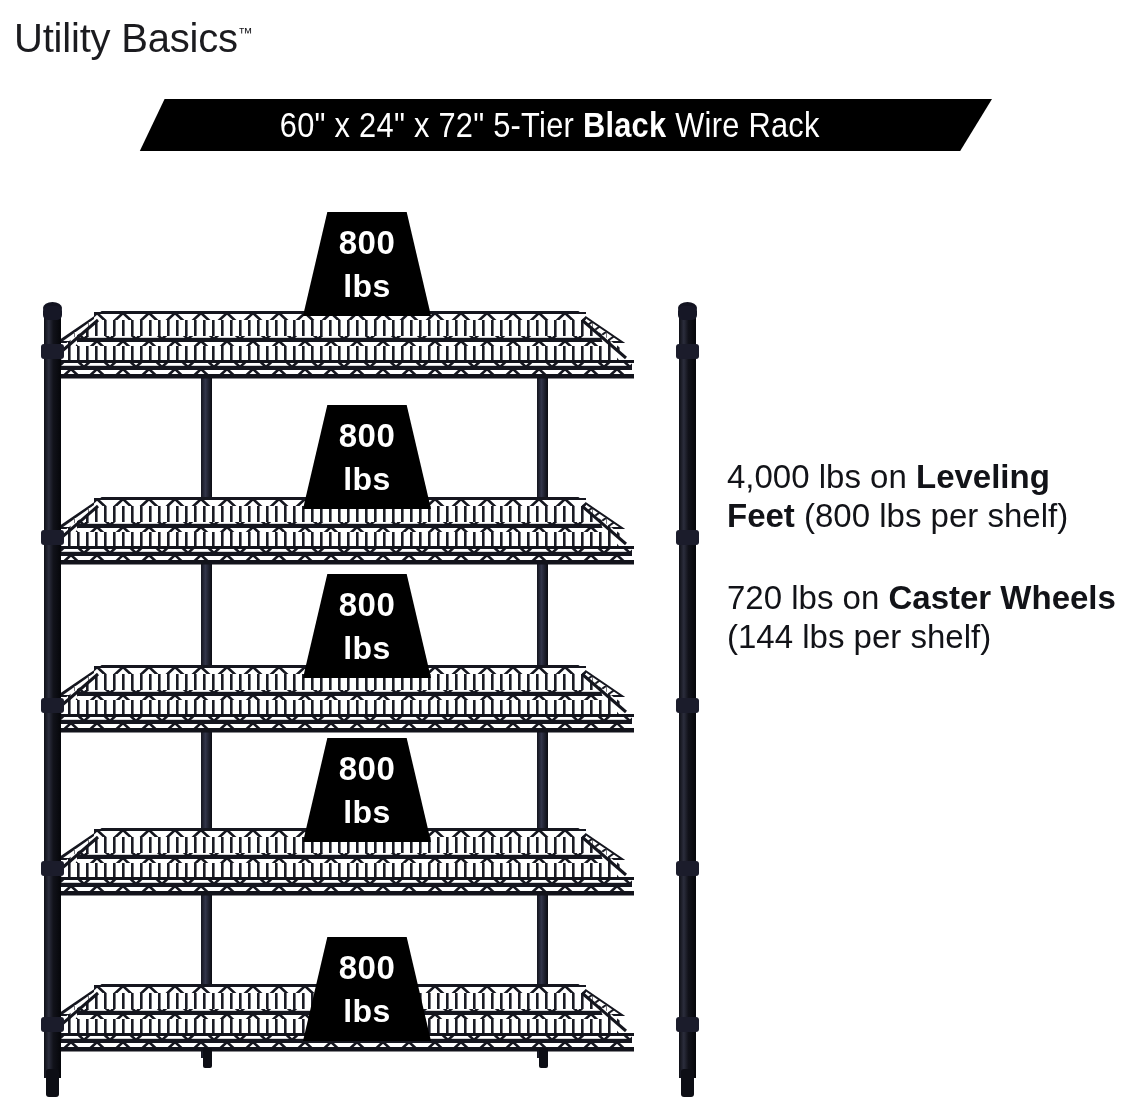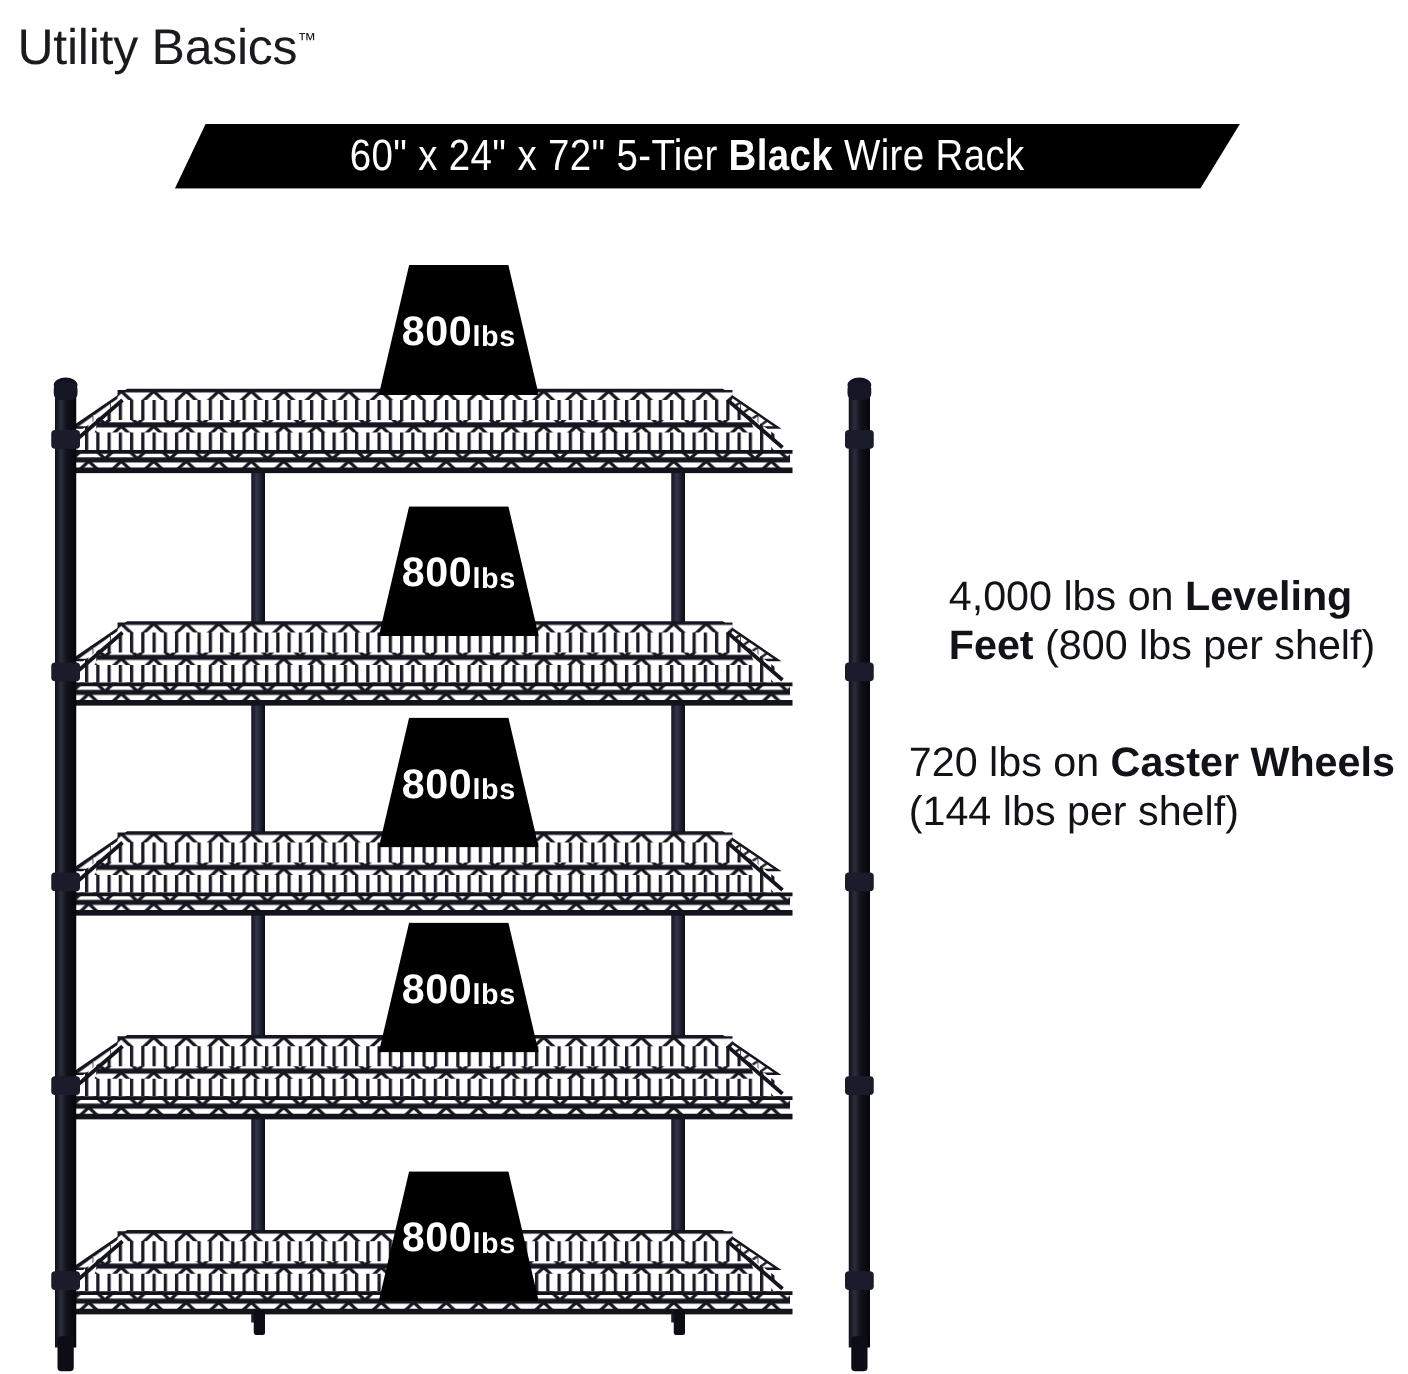--- a/index.html
+++ b/index.html
@@ -52,46 +52,46 @@
   }
   #capacity-heading{
     font-size:33px; line-height:1.17; font-weight:400;
     color:#121318; margin:0;
   }
   .capacity-para{
     font-size:33px; line-height:1.17; font-weight:400;
     color:#121318; margin:0;
   }
   .capacity-para b{ font-weight:700; }
-  #capacity-leveling{ margin-top:40px;margin-left:32px; }
-  #capacity-caster{ margin-top:56px; }
+  #capacity-leveling{ margin-top:40px; }
+  #capacity-caster{ margin-top:44px; }
 
   
   #rack{
     position:absolute; left:18px; top:286px;
     width:704px; height:813px;
   }
   #rack svg{ display:block; width:100%; height:100%; }
 
   
   .load-badge{
     position:absolute;
     width:128px; height:104px;
     background:#000000;
     clip-path: polygon(19% 0%, 81% 0%, 100% 100%, 0% 100%);
-    display:flex; flex-direction:row;
+    display:flex; flex-direction:column;
     align-items:center; justify-content:center;
     color:#ffffff;
   }
   .load-badge .load-value{
     font-size:33px; font-weight:700; line-height:1.0;
     letter-spacing:0.5px;
   }
   .load-badge .load-unit{
-    font-size:23px; font-weight:700; line-height:1.0;
+    font-size:32px; font-weight:700; line-height:1.0;
     margin-top:11px; letter-spacing:0.5px;
   }
   #badge-1{ left:303px; top:212px; }
   #badge-2{ left:303px; top:405px; }
   #badge-3{ left:303px; top:574px; }
   #badge-4{ left:303px; top:738px; }
   #badge-5{ left:303px; top:937px; }
 </style>
 </head>
 <body>

